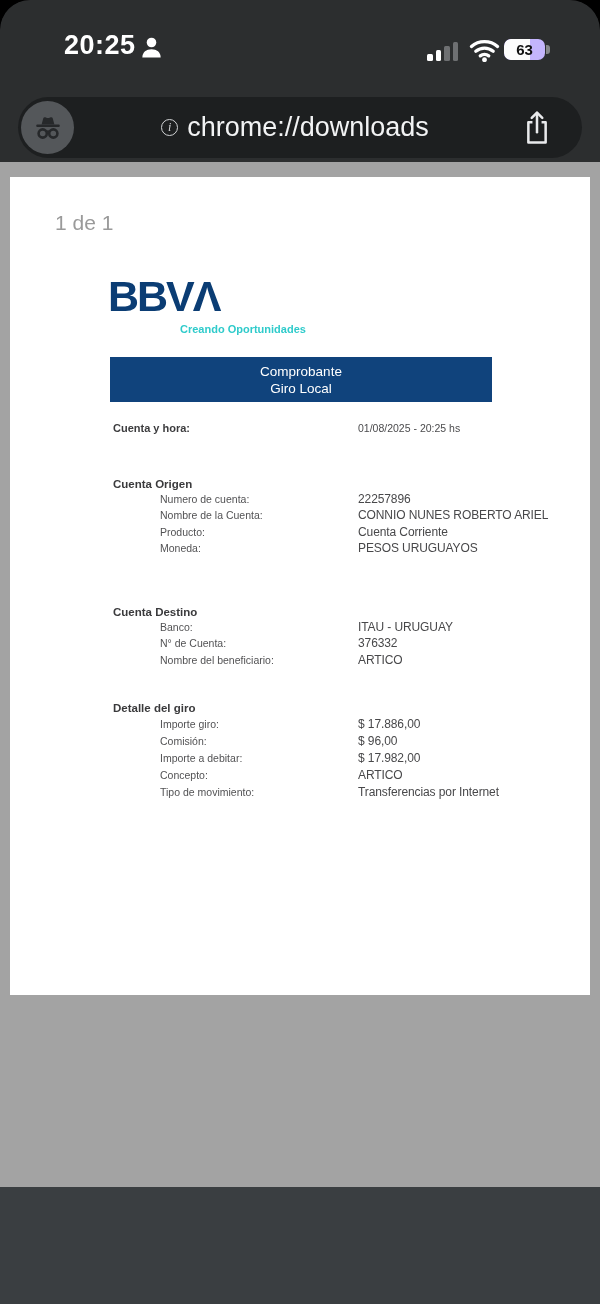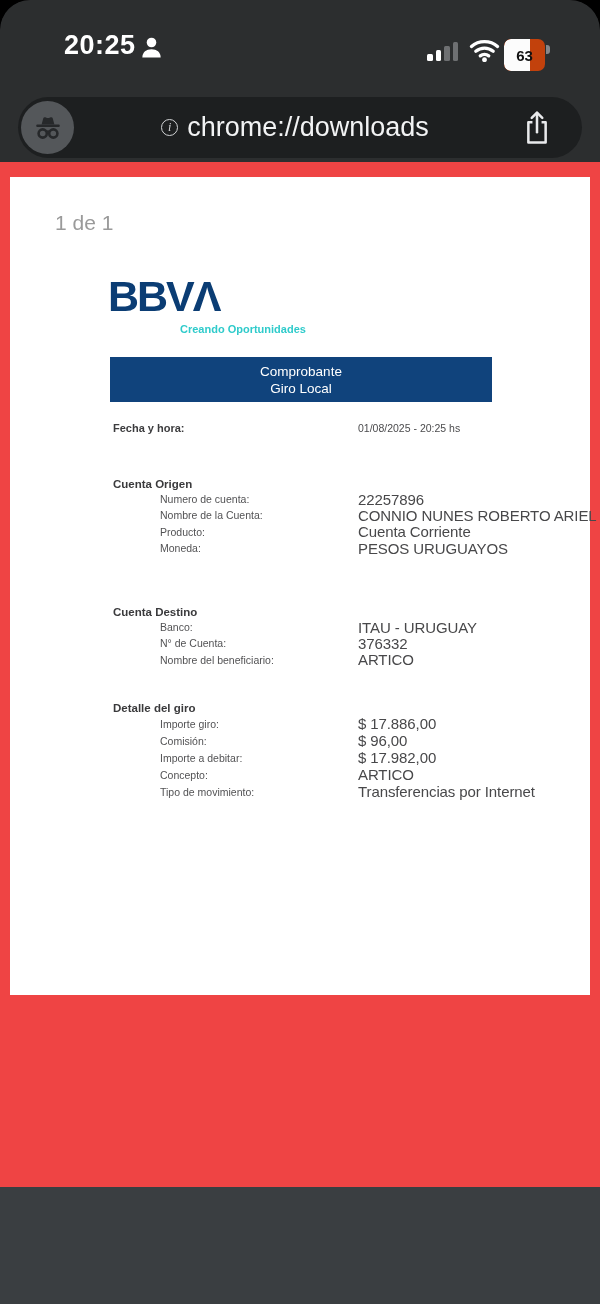--- a/index.html
+++ b/index.html
@@ -14,50 +14,50 @@
   .status-bar{position:absolute;left:0;top:0;width:600px;height:88px;}
   .time{position:absolute;left:64px;top:30px;color:#fff;font-size:27px;font-weight:700;letter-spacing:.5px;}
   .person-ic{position:absolute;left:139px;top:35px;width:25px;height:25px;}
   .sig{position:absolute;left:427px;top:41px;width:36px;height:20px;display:flex;align-items:flex-end;gap:3px;}
   .sig span{width:5.5px;border-radius:1.5px;background:#6e7072;display:block;}
   .sig span:nth-child(1){height:7px;background:#fff;}
   .sig span:nth-child(2){height:11px;background:#fff;}
   .sig span:nth-child(3){height:15px;}
   .sig span:nth-child(4){height:19px;}
   .wifi-ic{position:absolute;left:469px;top:39px;width:31px;height:23px;}
-  .battery{position:absolute;left:504px;top:39px;width:41px;height:32px;border-radius:7px;background:#c2410c;overflow:hidden;}
+  .battery{position:absolute;left:504px;top:39px;width:41px;height:21px;border-radius:7px;background:#c4b5fd;overflow:hidden;}
   .battery .fill{position:absolute;left:0;top:0;bottom:0;width:63%;background:#fcfcfc;border-radius:7px 0 0 7px;}
   .battery .pct{position:absolute;inset:0;display:flex;align-items:center;justify-content:center;font-size:15px;font-weight:700;color:#111;}
   .bat-nub{position:absolute;left:546px;top:45px;width:4px;height:9px;border-radius:0 3px 3px 0;background:#85878a;}
   
   .omnibox{position:absolute;left:18px;top:97px;width:564px;height:61px;border-radius:31px;background:#1d1f20;}
   .incog-btn{position:absolute;left:3px;top:4px;width:53px;height:53px;border-radius:50%;background:#54575a;display:flex;align-items:center;justify-content:center;}
   .url-center{position:absolute;left:60px;right:70px;top:0;height:61px;display:flex;align-items:center;justify-content:center;gap:9px;}
   .info-ic{width:17px;height:17px;border:1.6px solid #d2d4d6;border-radius:50%;color:#d2d4d6;
     display:flex;align-items:center;justify-content:center;font-size:12px;font-family:"Liberation Serif",serif;font-style:italic;flex:0 0 auto;}
   .url-text{color:#f2f3f4;font-size:27px;white-space:nowrap;}
   .share-btn{position:absolute;right:25px;top:11px;width:40px;height:40px;display:flex;align-items:center;justify-content:center;}
   
-  .pdf-viewport{position:absolute;left:0;top:162px;width:600px;height:1025px;background:#ef4444;}
+  .pdf-viewport{position:absolute;left:0;top:162px;width:600px;height:1025px;background:#a3a3a3;}
   .pdf-page{position:absolute;left:10px;top:15px;width:580px;height:818px;background:#fff;}
   .page-ind{position:absolute;left:45px;top:34px;font-size:21px;color:#9a9a9a;}
   .bbva-logo{position:absolute;left:98px;top:98px;font-size:43px;font-weight:700;color:#0b3d74;letter-spacing:-2px;line-height:1;}
   .bbva-tag{position:absolute;left:170px;top:146px;font-size:11px;font-weight:700;color:#2fcbcb;}
   .banner{position:absolute;left:100px;top:180px;width:382px;height:45px;background:#10437c;color:#fff;
     display:flex;flex-direction:column;align-items:center;justify-content:center;font-size:13.5px;line-height:17px;}
   .fecha-row{position:absolute;left:103px;top:245px;width:440px;display:flex;}
   .fecha-row .lbl{width:245px;font-size:11px;font-weight:700;color:#3c3c3e;}
   .fecha-row .val{font-size:10.5px;color:#4b4b4d;}
   .doc-section{position:absolute;left:103px;width:450px;}
   .sec-title{font-size:11.5px;font-weight:700;color:#3a3a3c;line-height:14px;}
   .doc-rows{margin-left:47px;}
   .doc-row{height:16.3px;display:flex;align-items:center;}
   .rows-loose .doc-row{height:17px;}
   .doc-label{width:198px;font-size:10.5px;color:#525254;flex:0 0 auto;}
-  .doc-value{font-size:15px;color:#48484a;letter-spacing:-.1px;white-space:nowrap;}  
+  .doc-value{font-size:12px;color:#48484a;letter-spacing:-.1px;white-space:nowrap;}  
   
   .toolbar{position:absolute;left:0;top:1187px;width:600px;height:117px;background:#3a3e41;}
 </style>
 </head>
 <body>
 
 <div class="screen">
 
   <div class="top-chrome">
     <div class="status-bar">
@@ -113,21 +113,21 @@
     <div class="pdf-page">
       <div class="page-ind">1 de 1</div>
       <div class="bbva-logo">BBVΛ</div>
       <div class="bbva-tag">Creando Oportunidades</div>
       <div class="banner">
         <span>Comprobante</span>
         <span>Giro Local</span>
       </div>
 
       <div class="fecha-row">
-        <span class="lbl">Fecha y hora:</span>
+        <span class="lbl">Cuenta y hora:</span>
         <span class="val">01/08/2025 - 20:25 hs</span>
       </div>
 
       <div class="doc-section" style="top:300px">
         <div class="sec-title">Cuenta Origen</div>
         <div class="doc-rows">
           <div class="doc-row">
             <span class="doc-label">Numero de cuenta:</span>
             <span class="doc-value">22257896</span>
           </div>

